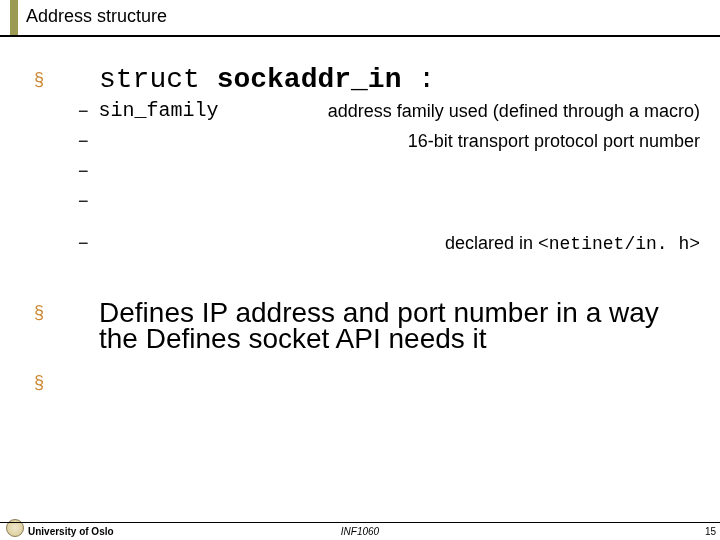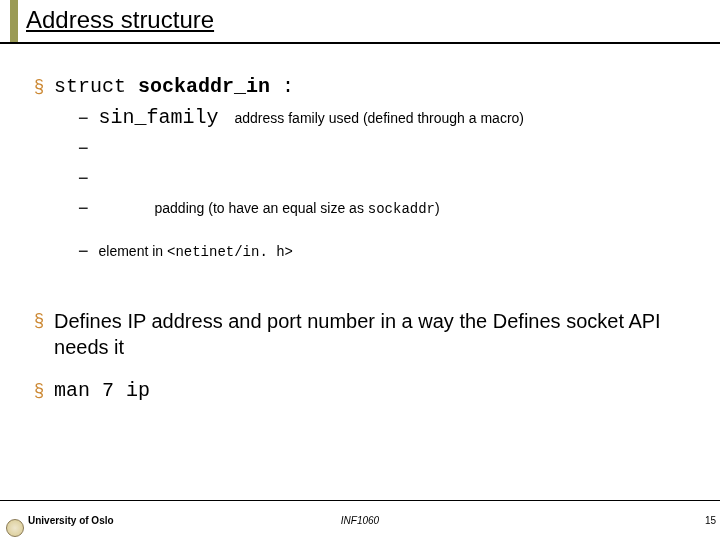--- a/index.html
+++ b/index.html
@@ -15,44 +15,44 @@
     padding: 6px 0 8px 26px;
     border-bottom: 2px solid #000;
   }
   .title-accent {
     position: absolute;
     left: 10px; top: 0;
     width: 8px; height: 100%;
     background: #9a9a55;
   }
   .title {
-    font-size: 24px;
+    font-size: 18px;
     font-weight: normal;
     letter-spacing: 0;
     font-family: Verdana, sans-serif;
-    text-decoration: underline;
   }
   .content {
     padding: 30px 20px 0 34px;
   }
   .lvl1 {
     display: flex;
     align-items: flex-start;
     margin-bottom: 6px;
   }
   .bullet1 {
     color: #cc8833;
     font-size: 18px;
     line-height: 24px;
     margin-right: 10px;
     flex-shrink: 0;
   }
   .l1text {
-    font-size: 20px;
+    font-size: 28px;
     line-height: 26px;
+    margin-left: 45px;
   }
   .sublist {
     margin: 8px 0 22px 44px;
   }
   .lvl2 {
     display: flex;
     align-items: flex-start;
     margin-bottom: 10px;
   }
   .bullet2 {
@@ -68,29 +68,30 @@
     flex: 1;
   }
   .l2term {
     width: 136px;
     flex-shrink: 0;
     font-size: 20px;
     line-height: 20px;
   }
   .l2desc {
     flex: 1;
-    font-size: 14px;
+    font-size: 18px;
     line-height: 20px;
+    text-align: right;
   }
   .mono { font-family: "Courier New", Courier, monospace; }
   .bold { font-weight: bold; }
   .footer {
     position: absolute;
     left: 0; right: 0; bottom: 0;
-    height: 40px;
+    height: 18px;
     border-top: 1px solid #000;
     display: flex;
     align-items: center;
     font-size: 10px;
   }
   .footer .f-left {
     position: absolute; left: 28px;
     font-weight: bold;
   }
   .footer .f-center {
@@ -132,61 +133,58 @@
       <span class="bullet2">−</span>
       <div class="l2row">
         <span class="l2term mono">sin_family</span>
         <span class="l2desc">address family used (defined through a macro)</span>
       </div>
     </div>
 
     <div class="lvl2">
       <span class="bullet2">−</span>
       <div class="l2row">
+        <span class="l2desc" style="padding-left:56px">16-bit transport protocol port number</span>
       </div>
     </div>
 
     <div class="lvl2">
       <span class="bullet2">−</span>
       <div class="l2row">
       </div>
     </div>
 
     <div class="lvl2">
       <span class="bullet2">−</span>
       <div class="l2row">
-        <span class="l2desc" style="padding-left:56px">
-          <span>padding (to have an equal size as </span><span class="mono">sockaddr</span><span>)</span>
-        </span>
       </div>
     </div>
 
     <div style="height:12px"></div>
 
     <div class="lvl2">
       <span class="bullet2">−</span>
       <span class="l2desc">
-        <span>element in </span><span class="mono">&lt;netinet/in. h&gt;</span>
+        <span>declared in </span><span class="mono">&lt;netinet/in. h&gt;</span>
       </span>
     </div>
 
   </div>
 
   <div class="section-gap"></div>
 
   <div class="lvl1">
     <span class="bullet1">§</span>
     <span class="l1text">Defines IP address and port number in a way the Defines socket API needs it</span>
   </div>
 
   <div style="height:12px"></div>
 
   <div class="lvl1">
     <span class="bullet1">§</span>
-    <span class="l1text mono">man 7 ip</span>
   </div>
 
 </div>
 
 <div class="seal"></div>
 <div class="footer">
   <span class="f-left">University of Oslo</span>
   <span class="f-center">INF1060</span>
   <span class="f-right">15</span>
 </div>

